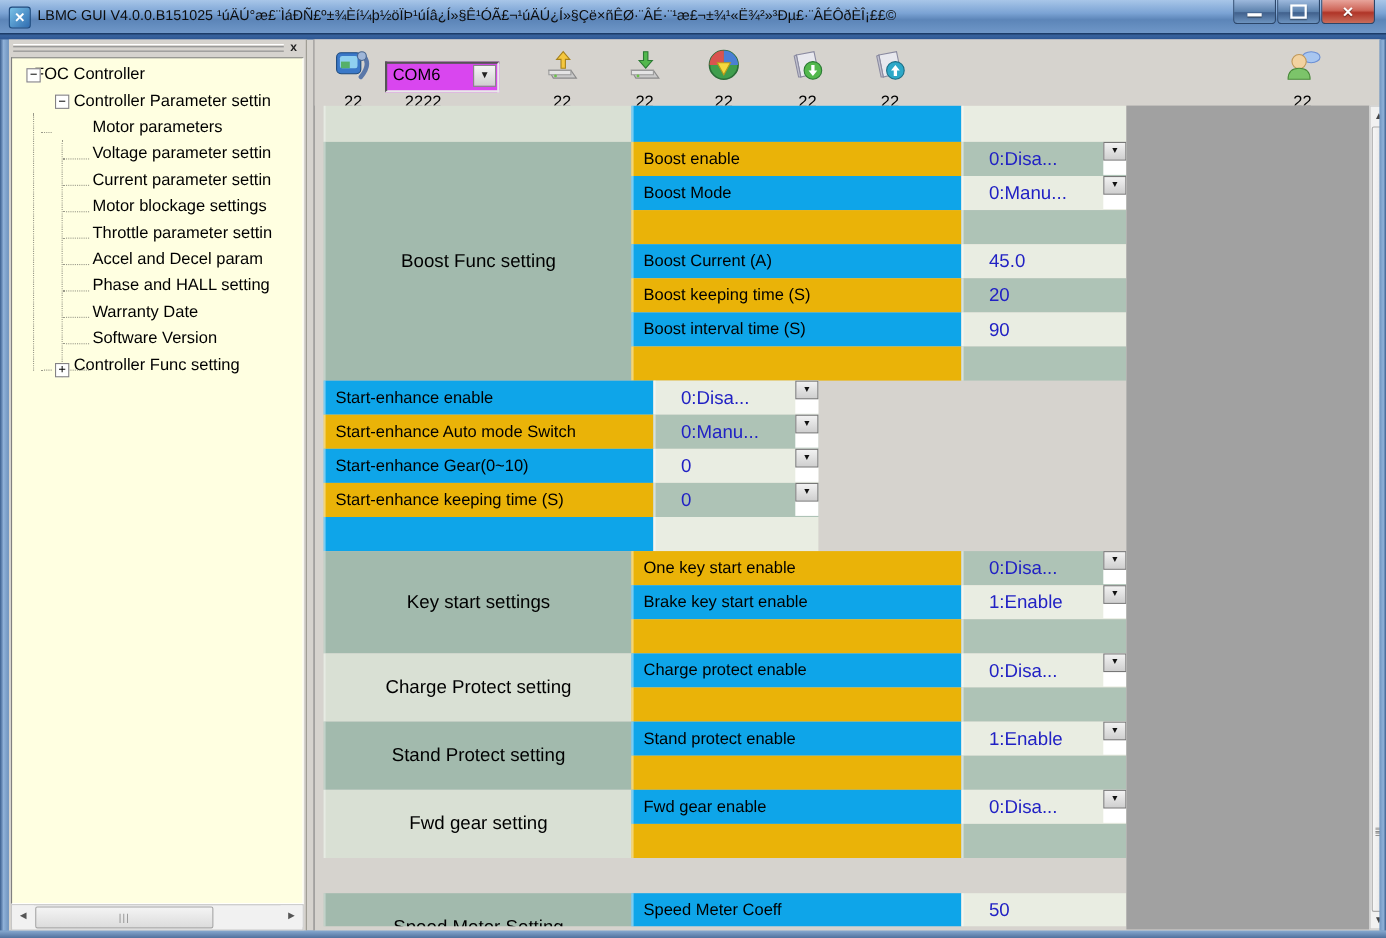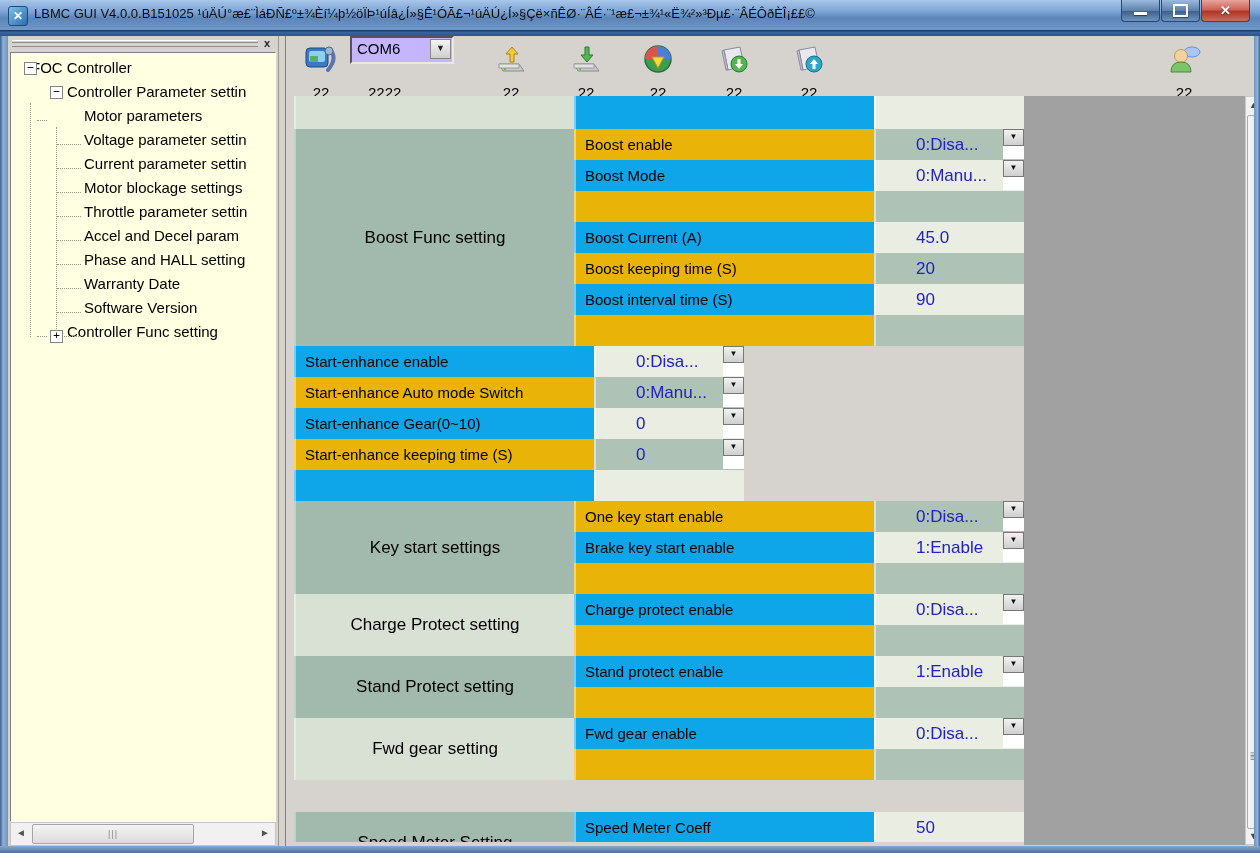--- a/index.html
+++ b/index.html
@@ -34,35 +34,35 @@
   
   .hscroll{left:2px;top:786px;width:264px;height:22px;background:#f1f1f1;border:1px solid #c6c6c6;}
   .sarrow{position:absolute;width:20px;height:20px;color:#555;font-size:10px;text-align:center;line-height:20px;background:#f1f1f1;}
   .hthumb{position:absolute;left:21px;top:1px;width:160px;height:18px;background:linear-gradient(#f4f4f4,#dcdcdc);border:1px solid #a5a5a5;border-radius:2px;}
   .gripmarks{position:absolute;left:50%;top:5px;transform:translateX(-50%);font-size:9px;color:#8a8a8a;letter-spacing:1px;line-height:9px;}
   
   .rightpane{left:277px;top:0;width:969px;height:810px;background:#d6d3ce;border-left:1px solid #808080;}
   .toolbar{left:0;top:0;width:969px;height:60px;background:#d6d3ce;overflow:hidden;}
   .tbtn{position:absolute;top:8px;width:44px;height:60px;text-align:center;}
   .tbtn .cap{position:absolute;top:40px;left:0;width:100%;font-size:15px;color:#000;}
-  .combo{position:absolute;left:64px;top:0;width:100px;height:24px;background:#c4b5fd;border:2px solid #222;border-color:#555 #e8e8e8 #e8e8e8 #555;}
+  .combo{position:absolute;left:64px;top:20px;width:100px;height:24px;background:#d946ef;border:2px solid #222;border-color:#555 #e8e8e8 #e8e8e8 #555;}
   .combo .ctext{position:absolute;left:5px;top:2px;font-size:15px;color:#000;}
   .combo .cbtn{position:absolute;right:1px;top:1px;width:19px;height:18px;background:linear-gradient(#f4f4f4,#cfcfcf);border:1px solid #888;text-align:center;line-height:16px;font-size:9px;color:#222;}
   .combocap{position:absolute;left:82px;top:48px;font-size:15px;color:#000;}
   
   .tablewrap{left:8px;top:60px;width:730px;height:746px;overflow:hidden;}
   .tgroup{position:relative;width:730px;display:flex;}
   .gcell{width:280px;display:flex;align-items:center;justify-content:center;font-size:17px;color:#000;border-left:2px solid rgba(255,255,255,.35);}
   .g-dark{background:#a2baad;}
   .g-light{background:#d9e0d4;}
   .grows{width:450px;}
   .trow{position:relative;height:31px;display:flex;}
   .trow.h33{height:33px;}
   .lcell{width:300px;font-size:15px;color:#000;padding-left:9px;box-sizing:border-box;display:flex;align-items:center;border-left:2px solid rgba(255,255,255,.45);}
-  .vcell{position:relative;width:150px;font-size:17px;color:#2121c4;padding-left:40px;box-sizing:border-box;display:flex;align-items:center;border-left:2px solid rgba(255,255,255,.5);}
+  .vcell{position:relative;width:150px;font-size:17px;color:#2121c4;padding-left:23px;box-sizing:border-box;display:flex;align-items:center;border-left:2px solid rgba(255,255,255,.5);}
   .row-dark .lcell{background:#eab308;}
   .row-dark .vcell{background:#aec3b6;}
   .row-light .lcell{background:#0ea5e9;}
   .row-light .vcell{background:#e9ede2;}
   .ddcombo{position:absolute;right:0;top:0;bottom:1px;width:21px;background:#fff;}
   .ddbtn{position:absolute;left:0;top:0;width:19px;height:15px;background:linear-gradient(#f2f2f2,#cfcfcf);border:1px solid #777;text-align:center;line-height:14px;font-size:8px;color:#111;}
   .void{left:738px;top:60px;width:221px;height:749px;background:#a1a1a1;}
   
   .vscroll{left:959px;top:60px;width:17px;height:749px;background:#f1f1f1;border:1px solid #c9c9c9;box-sizing:border-box;}
   .vthumb{position:absolute;left:1px;top:18px;width:13px;height:712px;background:linear-gradient(90deg,#f6f6f6,#dedede);border:1px solid #ababab;border-radius:2px;}

